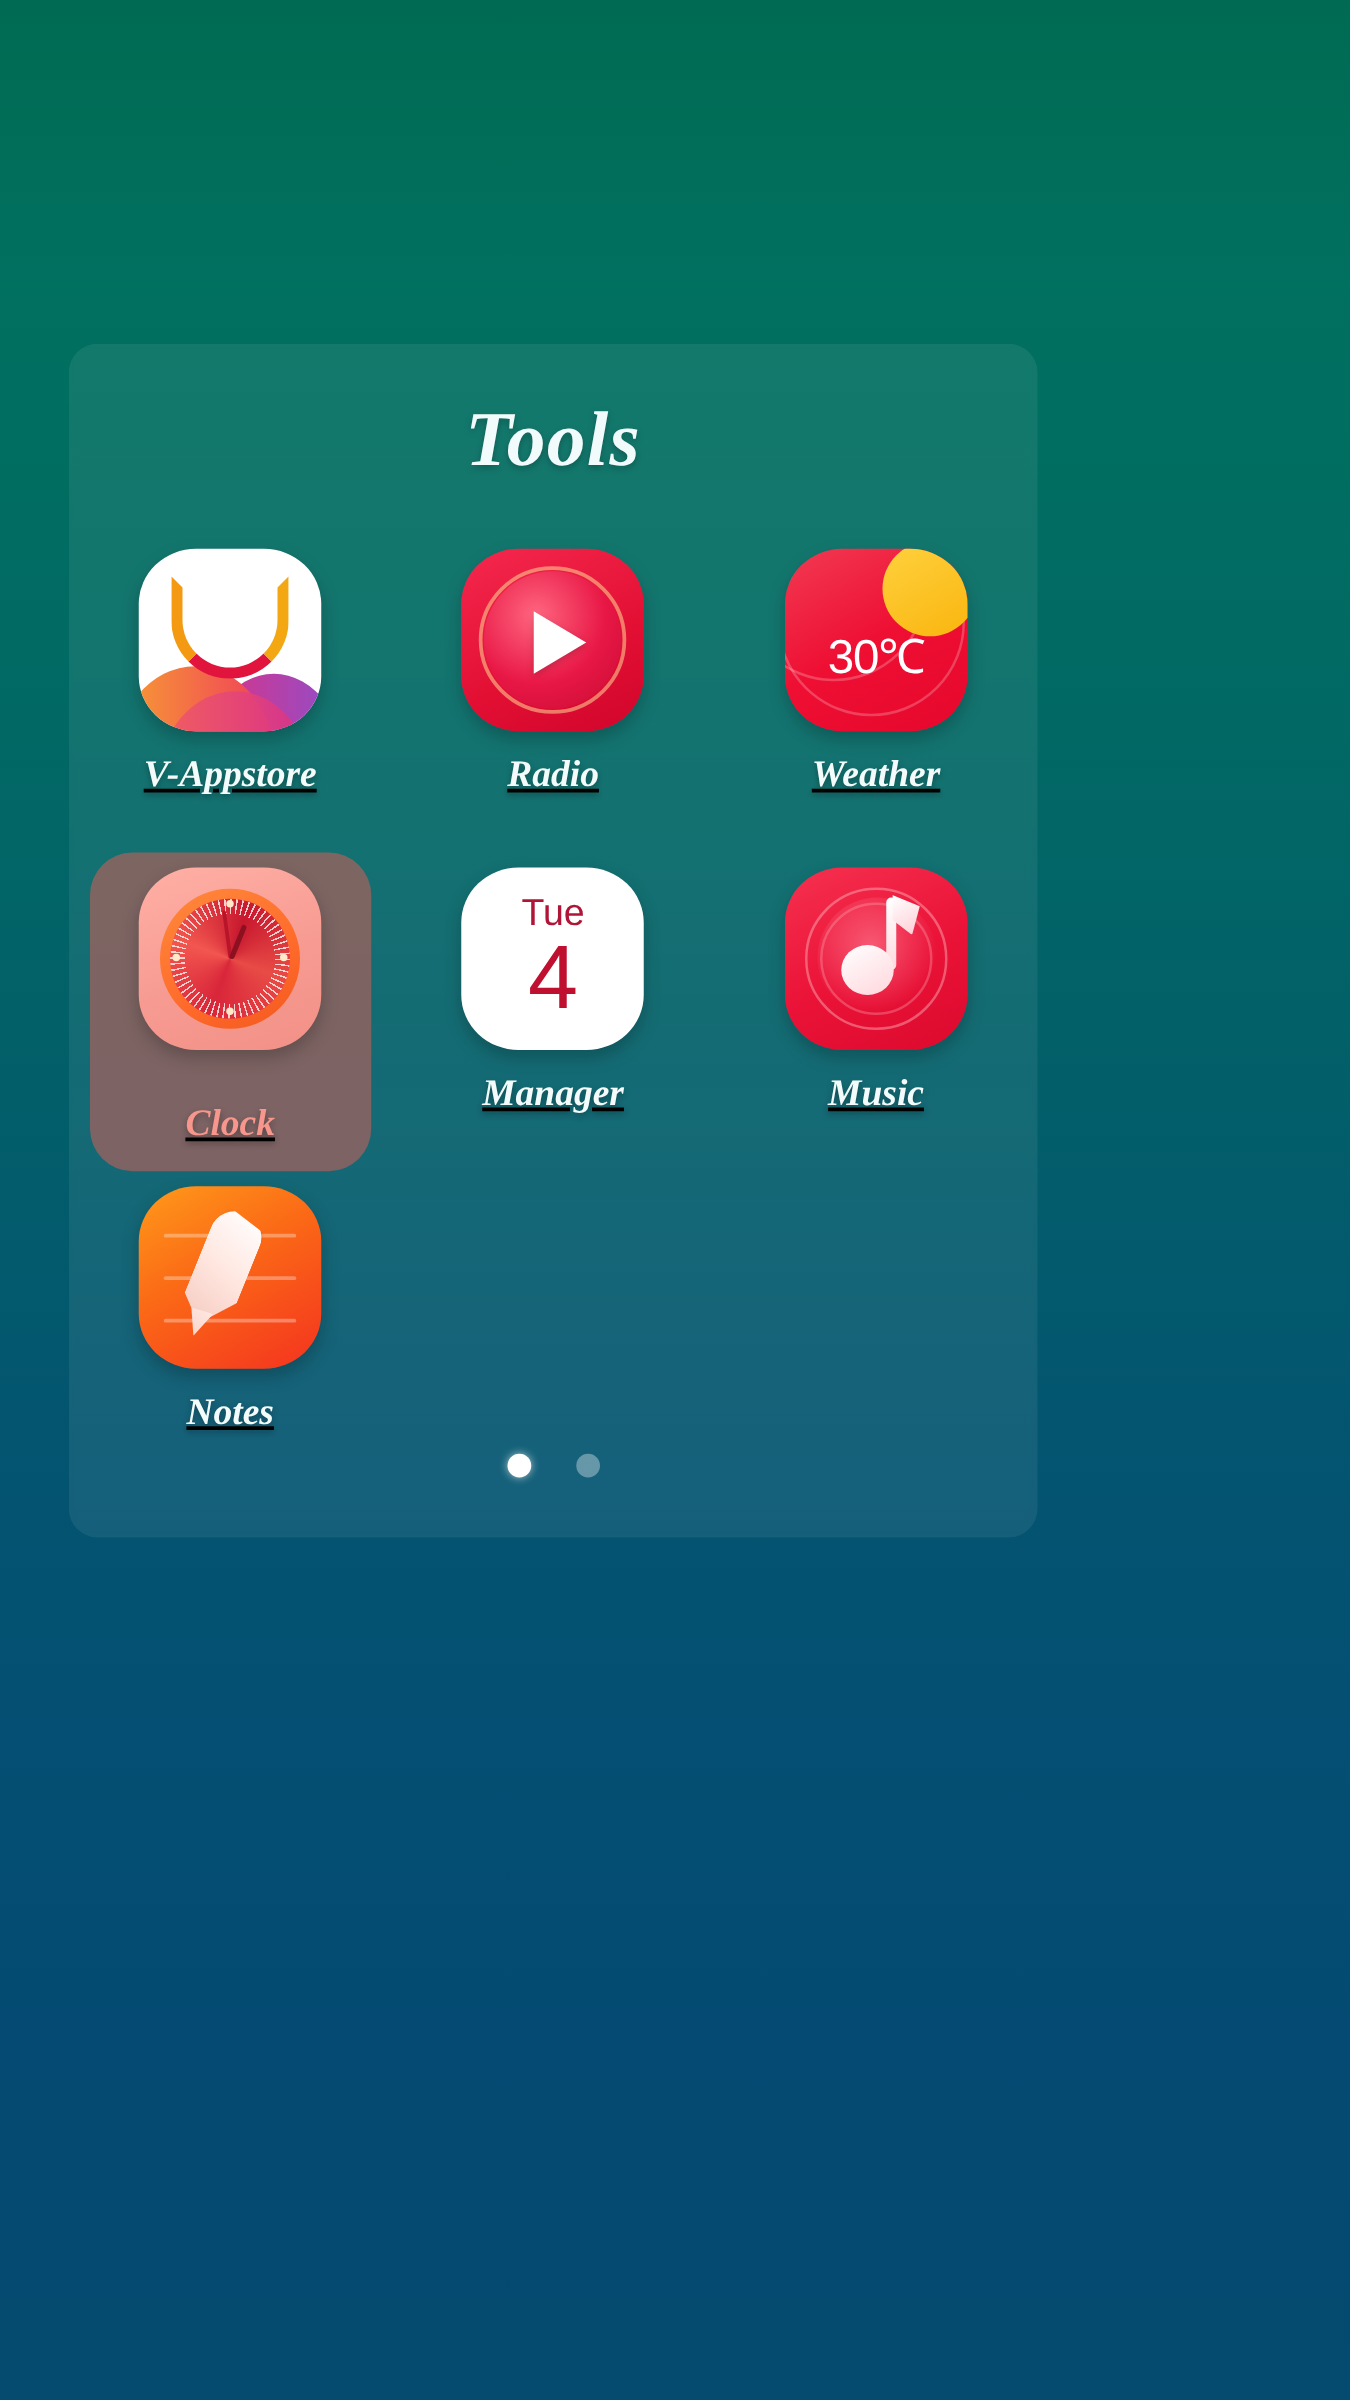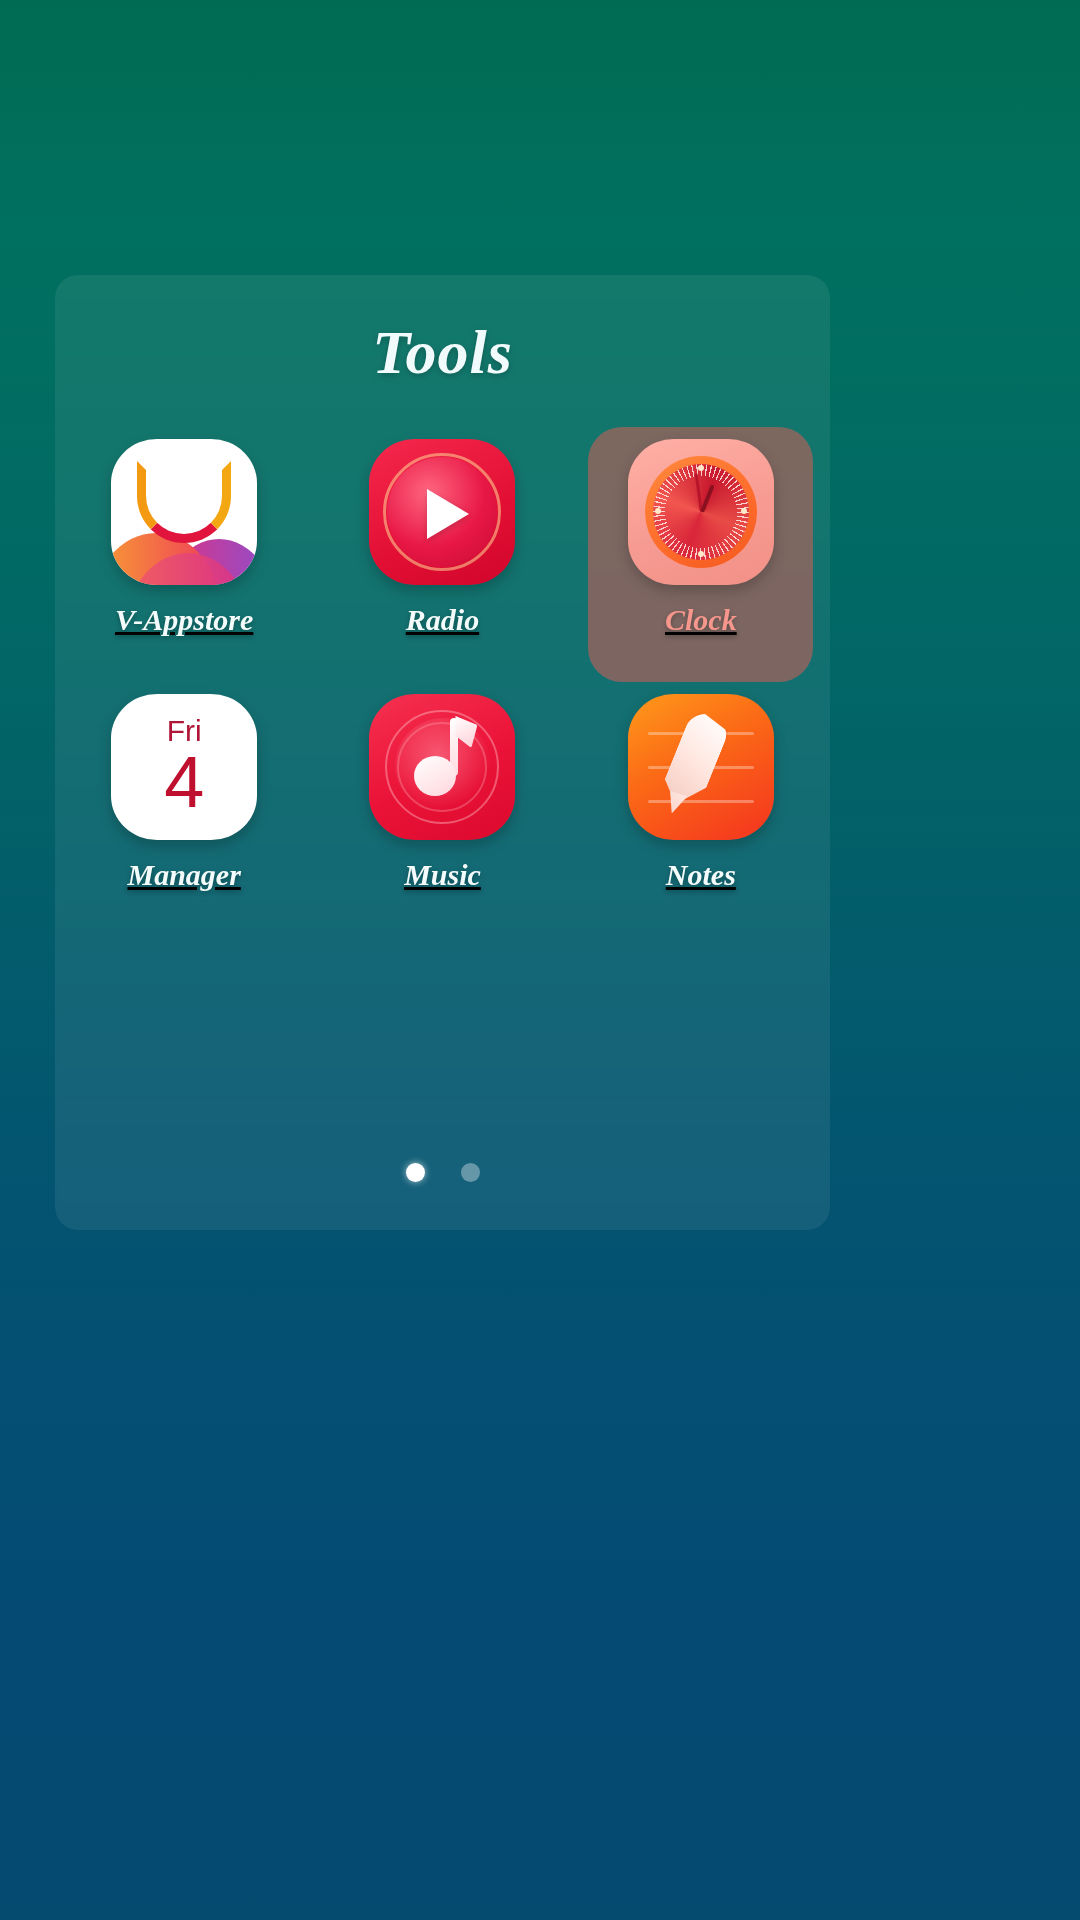--- a/index.html
+++ b/index.html
@@ -71,20 +71,21 @@
     flex-direction: column;
     align-items: center;
     justify-content: flex-start;
     box-sizing: border-box;
     padding-top: 12px;
     border-radius: 34px;
     text-decoration: underline;
   }
   .app-cell.selected {
     background: rgba(190, 96, 88, 0.62);
+    gap: 24px;
   }
 
   .app-icon {
     width: 146px;
     height: 146px;
     position: relative;
     border-radius: 40px;
     overflow: hidden;
     box-shadow: 0 6px 14px rgba(0,0,0,0.22);
   }
@@ -485,39 +486,48 @@
 
     <div class="app-cell">
       <div class="app-icon squircle ic-video">
         <div class="vcircle"></div>
         <div class="vring"></div>
         <div class="play"></div>
       </div>
       <div class="app-label">Radio</div>
     </div>
 
+    <div class="app-cell">
+      <div class="app-icon squircle ic-weather">
+        <div class="arc1"></div>
+        <div class="arc2"></div>
+        <div class="sun"></div>
+        <div class="temp">30℃</div>
+      </div>
+      <div class="app-label">Weather</div>
+    </div>
 
     <div class="app-cell selected">
       <div class="app-icon squircle ic-clock">
         <div class="bezel"></div>
         <div class="face"></div>
         <div class="ticks"></div>
         <div class="pip t"></div>
         <div class="pip b"></div>
         <div class="pip l"></div>
         <div class="pip r"></div>
         <div class="hand-m"></div>
         <div class="hand-h"></div>
       </div>
       <div class="app-label">Clock</div>
     </div>
 
     <div class="app-cell">
       <div class="app-icon squircle ic-calendar">
-        <div class="cal-day">Fri</div>
+        <div class="cal-day">Tue</div>
         <div class="cal-num">4</div>
       </div>
       <div class="app-label">Manager</div>
     </div>
 
 
     <div class="app-cell">
       <div class="app-icon squircle ic-music">
         <div class="mring r1"></div>
         <div class="mring r2"></div>

